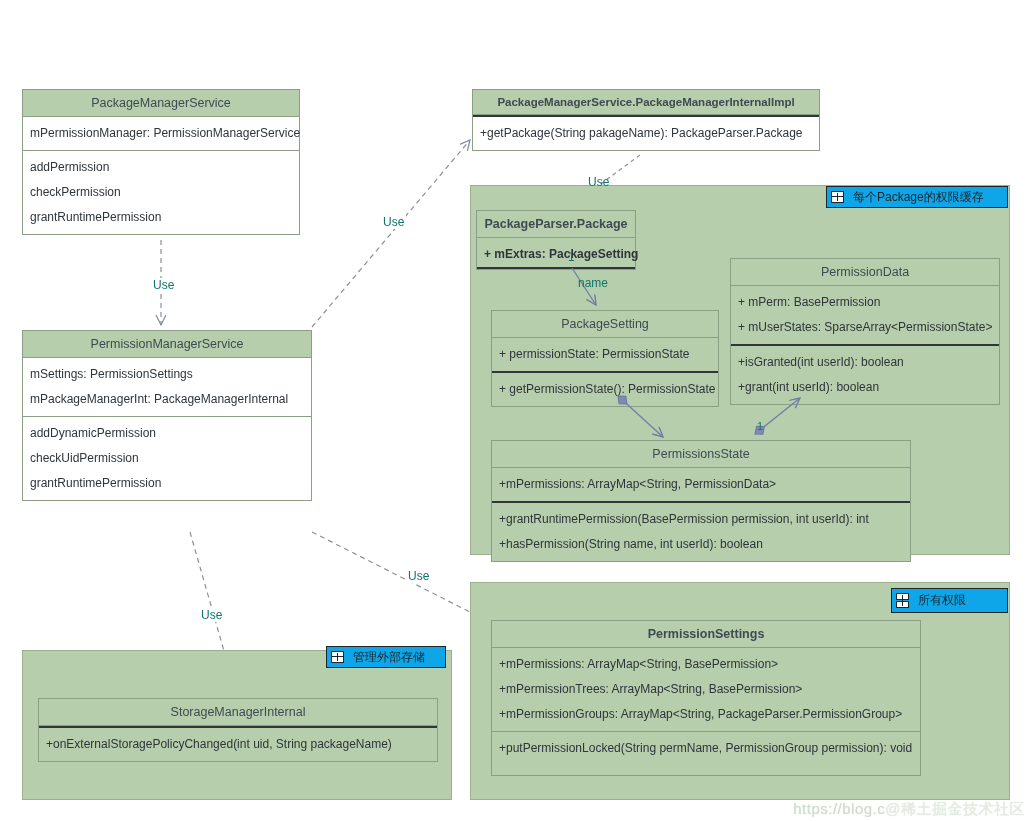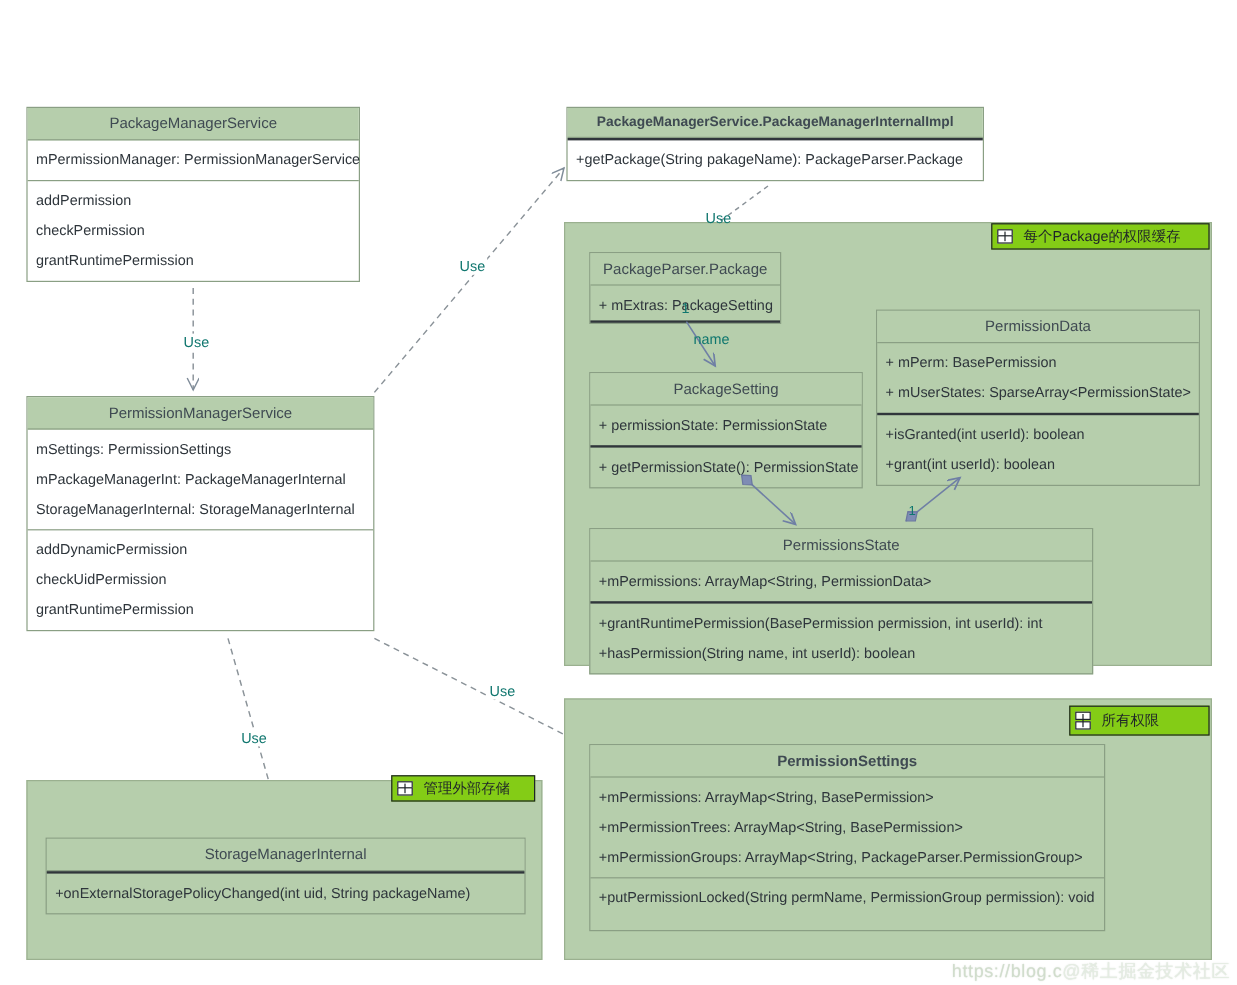--- a/index.html
+++ b/index.html
@@ -61,21 +61,21 @@
     font-size: 12px;
     color: #2e353b;
     line-height: 15px;
     padding: 5px 2px 5px 2px;
     white-space: nowrap;
   }
 
   
   .tagbox {
     position: absolute;
-    background: #84cc16;
+    background: #0ea5e9;
     border: 1px solid #1f2429;
     box-sizing: border-box;
     display: flex;
     align-items: center;
     padding-left: 26px;
     font-size: 12px;
     color: #1f2429;
   }
   .tagbox .notch-a, .tagbox .notch-b {
     position: absolute;
@@ -203,30 +203,29 @@
     <div class="compartment thick-top">
       <div class="umember">+getPackage(String pakageName):  PackageParser.Package</div>
     </div>
   </div>
 
   <div class="uclass" style="left:22px; top:330px; width:290px;">
     <div class="uname">PermissionManagerService</div>
     <div class="compartment">
       <div class="umember">mSettings: PermissionSettings</div>
       <div class="umember">mPackageManagerInt: PackageManagerInternal</div>
-      <div class="umember">StorageManagerInternal: StorageManagerInternal</div>
     </div>
     <div class="compartment thin-top">
       <div class="umember">addDynamicPermission</div>
       <div class="umember">checkUidPermission</div>
       <div class="umember">grantRuntimePermission</div>
     </div>
   </div>
 
-  <div class="uclass on-panel" style="left:491px; top:210px; width:160px;">
+  <div class="uclass on-panel" style="left:476px; top:210px; width:160px;font-weight:bold;">
     <div class="uname">PackageParser.Package</div>
     <div class="compartment" style="border-bottom:2px solid #30363b;">
       <div class="umember" style="padding-bottom:1px;">+ mExtras: PackageSetting</div>
     </div>
   </div>
 
   <div class="uclass on-panel" style="left:491px; top:310px; width:228px;">
     <div class="uname">PackageSetting</div>
     <div class="compartment">
       <div class="umember">+ permissionState: PermissionState</div>

